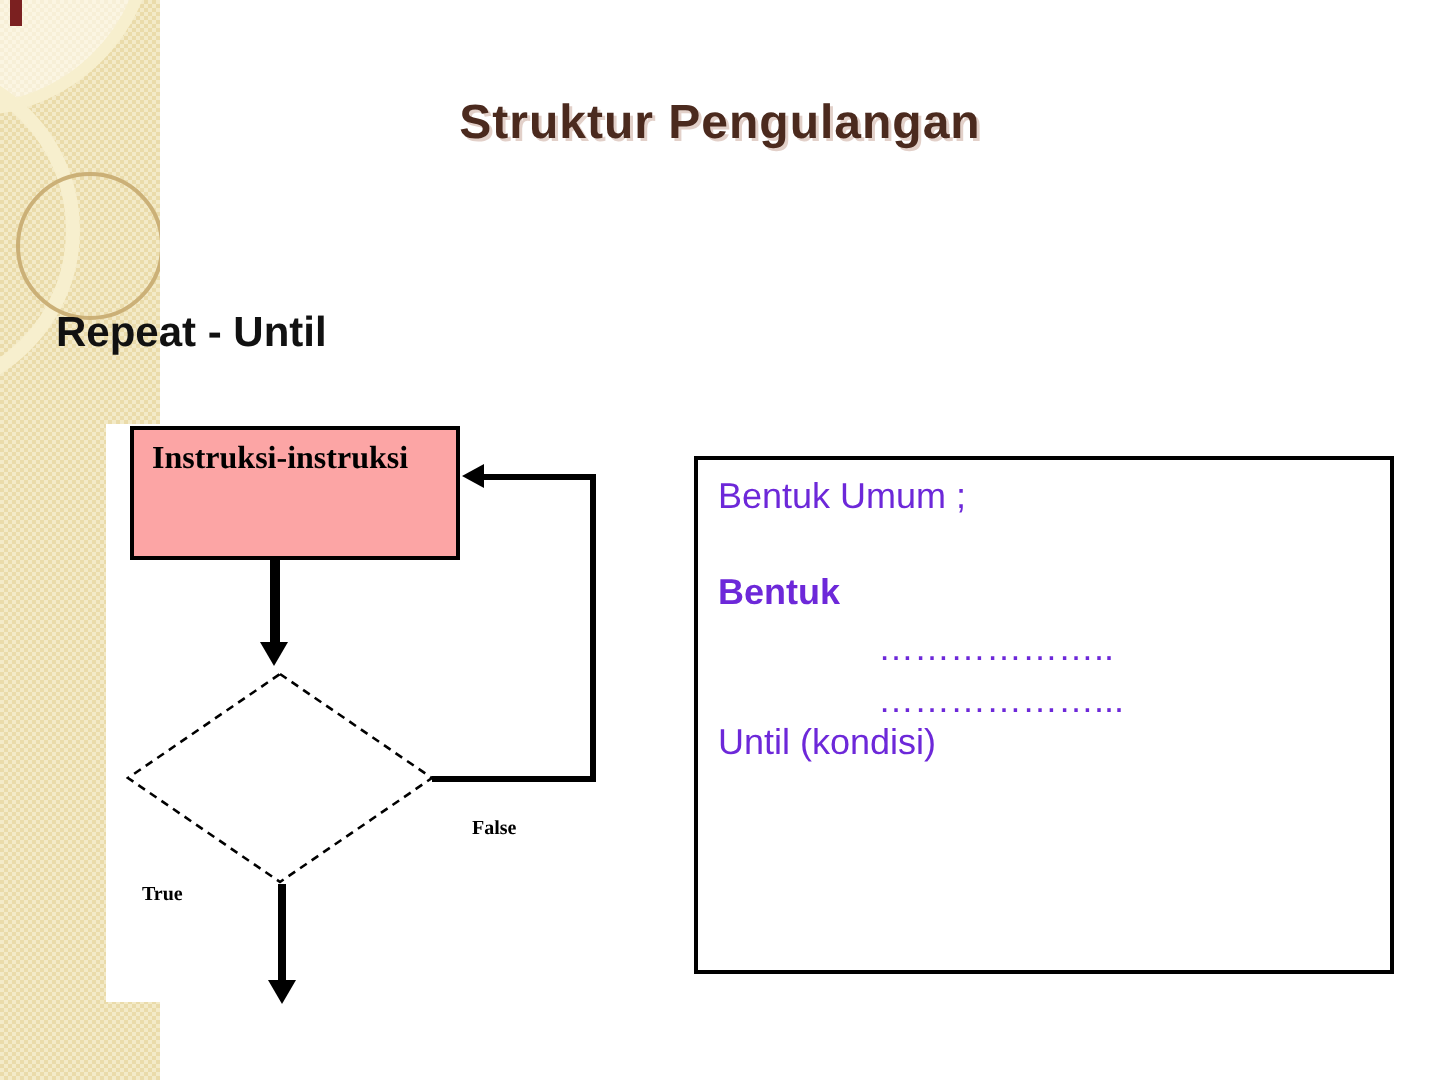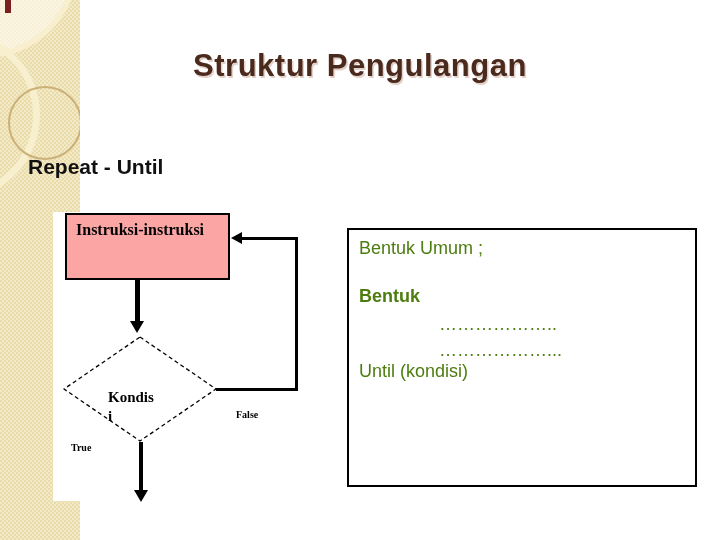--- a/index.html
+++ b/index.html
@@ -27,21 +27,21 @@
               border:6px solid #F7EFCE; }
   .c-cream2 { left:-130px; top:30px;  width:170px; height:170px;
               border:7px solid #F7EFCE; }
   .c-tan    { left:8px;    top:86px;  width:74px;  height:74px;
               border:2px solid #CBB077; }
   .accent-mark { position:absolute; left:5px; top:0; width:6px; height:13px; }
   
   .title {
     position: absolute; left: 0; top: 48px; width: 720px;
     text-align: center;
-    font-size: 31px; font-weight: bold; letter-spacing: 0.5px;
+    font-size: 24px; font-weight: bold; letter-spacing: 0.5px;
     text-shadow: 1.5px 1.5px 0 rgba(190,150,135,0.45);
   }
   .subtitle {
     position: absolute; left: 28px; top: 155px;
     font-size: 21px; font-weight: bold; color: #111111;
   }
   
   .fc-backdrop { position:absolute; left:53px; top:212px; width:280px; height:289px; background:#fff; }
   .fc-rect {
     position:absolute; left:65px; top:213px; width:165px; height:67px;
@@ -71,21 +71,21 @@
   .lbl-true  { left:71px;  top:442px; }
   .lbl-false { left:236px; top:409px; }
   .loop-seg { position:absolute; background:#000; }
   .loop-bottom { left:216px; top:388px; width:82px; height:3px; }
   .loop-right  { left:295px; top:238px; width:3px;  height:153px; }
   .loop-top    { left:240px; top:237px; width:58px; height:3px; }
   
   .infobox {
     position:absolute; left:347px; top:228px; width:350px; height:259px;
     border:2px solid #000; background:#fff;
-    padding:8px 10px; font-size:18px; color:#4d7c0f;
+    padding:8px 10px; font-size:18px; color:#6d28d9;
   }
   .ib-heading { line-height:21px; }
   .ib-line { line-height:21px; }
   .ib-repeat { margin-top:27px; font-weight:bold; }
   .ib-dots1  { margin-top:7px; padding-left:80px; }
   .ib-instr  { padding-left:52px; }
   .ib-dots2  { margin-top:5px; padding-left:80px; }
   .ib-until  { }
 </style>
 </head>
@@ -109,24 +109,20 @@
   <div class="fc-rect">
     <span>Instruksi-instruksi</span>
   </div>
 
   <div class="shaft shaft-a"></div>
   <div class="head-down head-a"></div>
 
   <svg class="fc-diamond" width="154" height="106">
     <polygon points="77,1 153,53 77,105 1,53" fill="#ffffff" stroke="#000000" stroke-width="1.3" stroke-dasharray="4,3"></polygon>
   </svg>
-  <div class="fc-decision-text">
-    <div>Kondis</div>
-    <div>i</div>
-  </div>
 
   <div class="fc-label lbl-true">True</div>
   <div class="fc-label lbl-false">False</div>
 
   <div class="shaft shaft-b"></div>
   <div class="head-down head-b"></div>
 
   <div class="loop-seg loop-bottom"></div>
   <div class="loop-seg loop-right"></div>
   <div class="loop-seg loop-top"></div>

